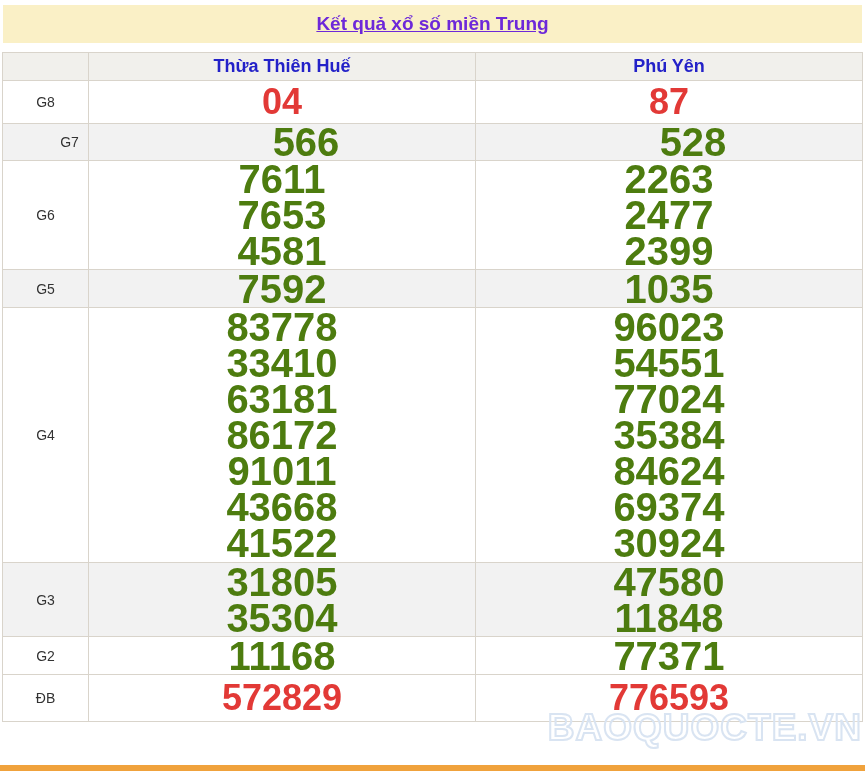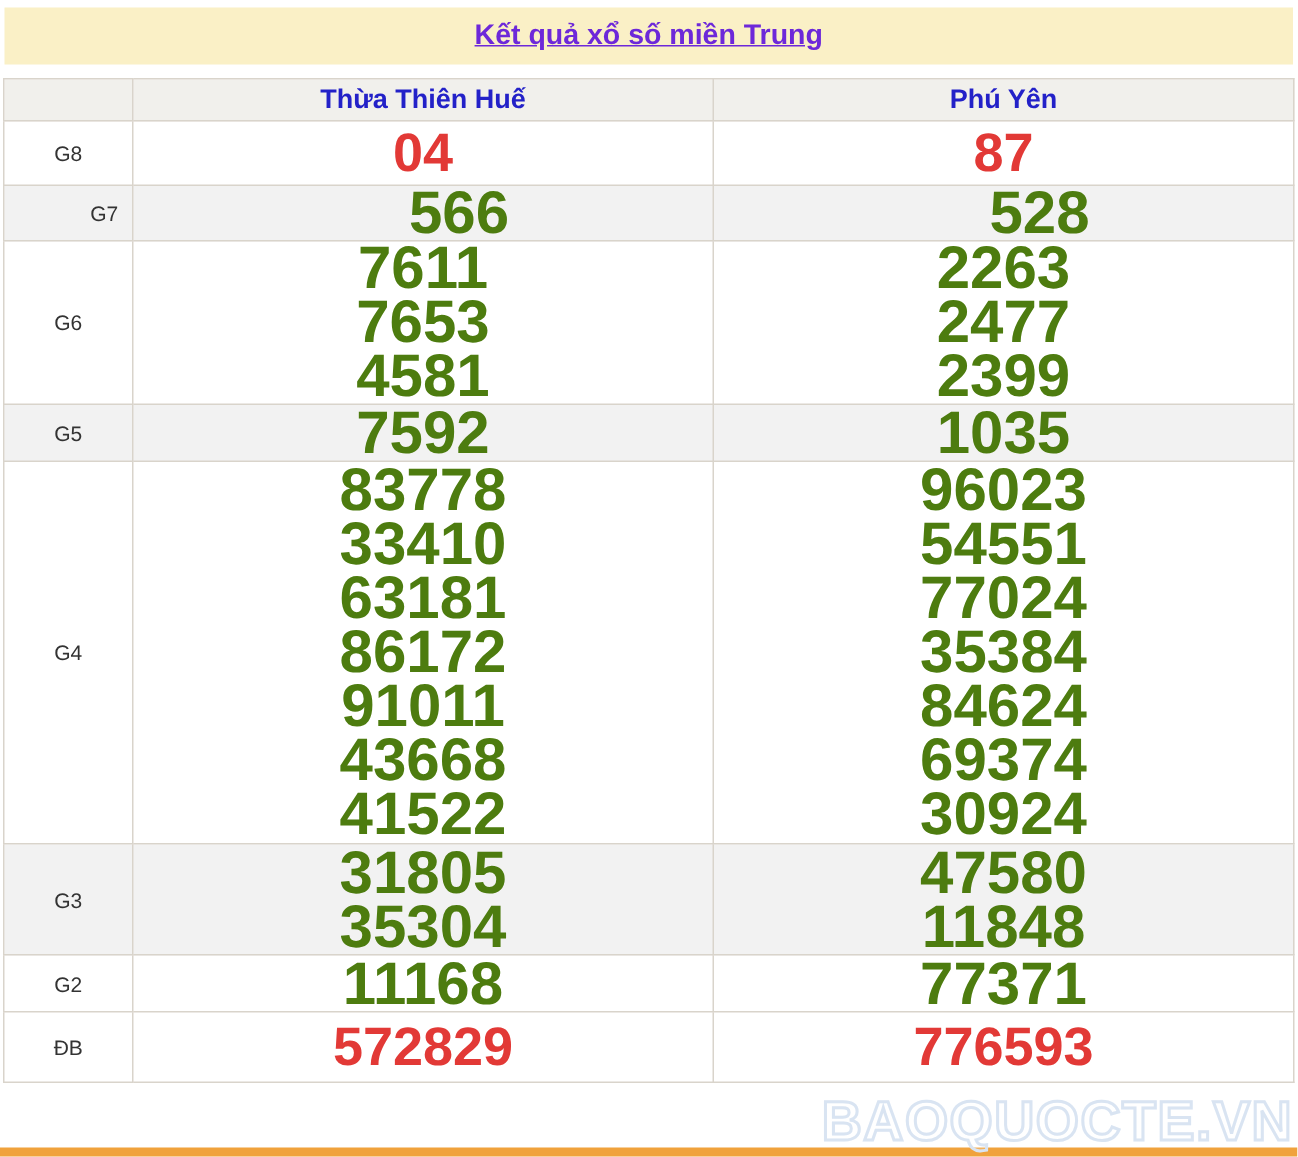--- a/index.html
+++ b/index.html
@@ -65,21 +65,21 @@
 
   
   .footer-bar {
     position: absolute; left: 0; bottom: 0;
     width: 865px; height: 11px;
     background: #f0a23c;
   }
 
   
   .watermark {
-    position: absolute; top: 722px; right: 3px;
+    position: absolute; top: 702px; right: 3px;
     font-size: 37px; font-weight: bold; letter-spacing: 1px;
     color: rgba(255,255,255,0.18);
     -webkit-text-stroke: 2px #d9e4f2;
     pointer-events: none; z-index: 5;
     white-space: nowrap;
   }
 </style>
 </head>
 <body>
 

